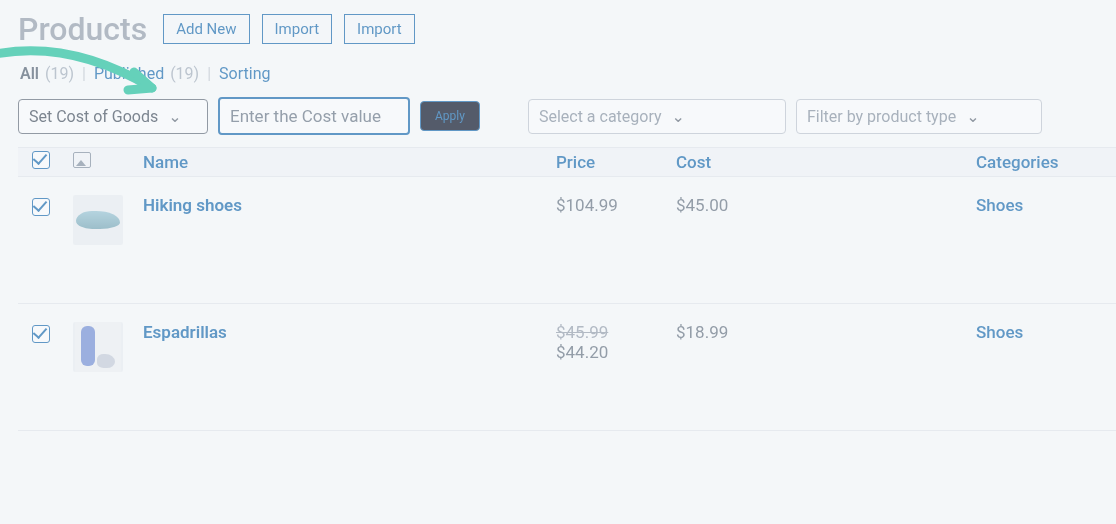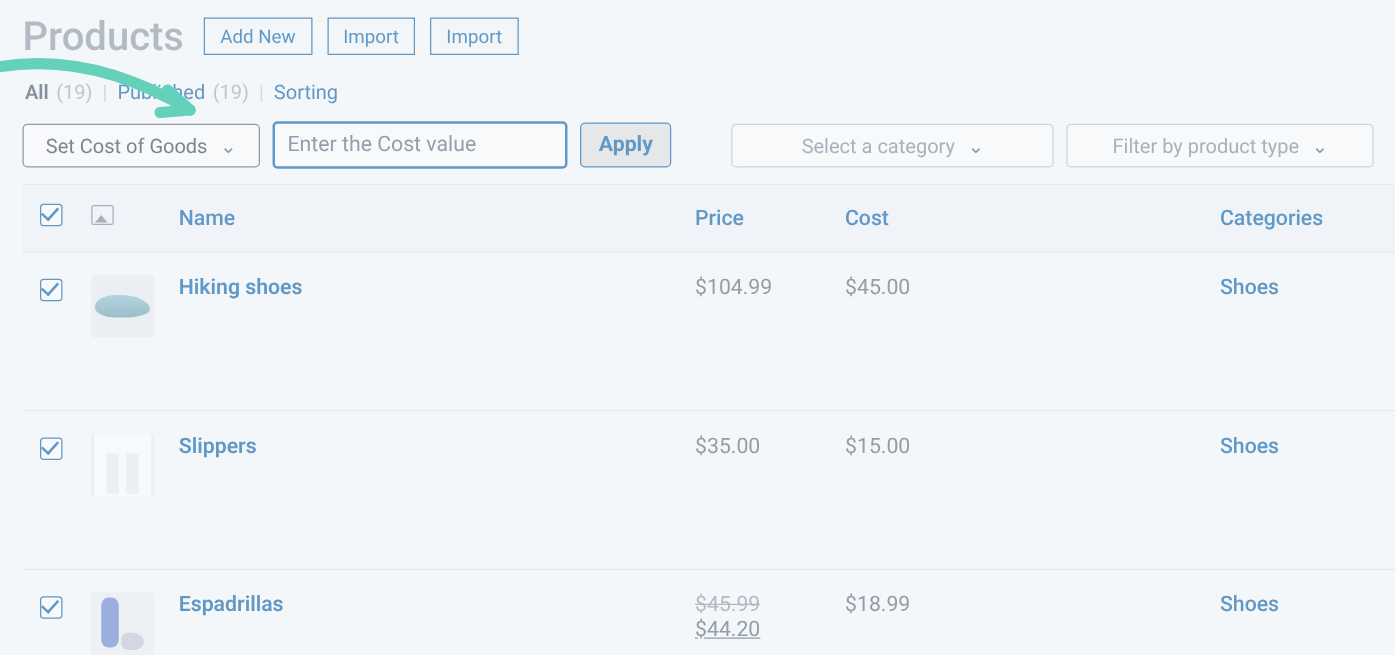--- a/index.html
+++ b/index.html
@@ -20,37 +20,37 @@
   .page-title{font-size:32px;font-weight:500;color:var(--grey-title);margin:0 4px 0 0;}
   .btn-outline{border:1px solid var(--blue);background:#fafbfc;color:var(--blue);padding:5px 12px;border-radius:0;font-size:15px;cursor:pointer;}
 
   .subtabs{display:flex;gap:8px;padding:10px 20px;font-size:16px;color:var(--muted);}
   .subtabs .sep{color:#c7cdd4;}
   .subtabs .label{font-weight:600;color:#596675;}
   .subtabs .count{color:#a9b3be;margin-left:2px;}
   .subtabs a{color:var(--link);text-decoration:none;}
 
   .actionbar{display:flex;align-items:center;gap:10px;padding:4px 18px 12px;}
-  .select{display:flex;align-items:center;justify-content:center;border:1px solid #6b747f;border-radius:4px;background:#fff;padding:7px 10px;font-size:16px;color:#4a5461;cursor:pointer;}
+  .select{display:flex;align-items:center;justify-content:flex-start;border:1px solid #6b747f;border-radius:4px;background:#fff;padding:7px 10px;font-size:16px;color:#4a5461;cursor:pointer;}
   .select.wide{min-width:258px;border-color:var(--border);color:#8b96a3;}
   .select.wider{min-width:246px;border-color:var(--border);color:#8b96a3;}
   .select .chev{margin-left:10px;color:#6b747f;}
-  .cost-input{width:236px;border:2px solid var(--blue);border-radius:4px;padding:7px 10px;font-size:17px;color:#5d6876;background:#fff;outline:none;}
+  .cost-input{width:192px;border:2px solid var(--blue);border-radius:4px;padding:7px 10px;font-size:17px;color:#5d6876;background:#fff;outline:none;}
   .cost-input::placeholder{color:#6f7b89;}
-  .apply-btn{border:1px solid var(--blue);background:#e5e5e5;color:var(--blue);padding:7px 14px;border-radius:4px;font-size:17px;cursor:pointer;font-weight:bold;}
+  .apply-btn{border:1px solid var(--blue);background:#0f172a;color:var(--blue);padding:7px 14px;border-radius:4px;font-size:12px;cursor:pointer;}
   .spacer{flex:0 0 28px;}
 
   table{width:calc(100% - 18px);margin-left:18px;border-collapse:collapse;}
-  thead th{text-align:left;font-weight:500;font-size:17px;color:var(--link);padding:12px 10px;border-top:1px solid var(--row-border);border-bottom:1px solid var(--row-border);background:#f5f7fa;}
+  thead th{text-align:left;font-weight:500;font-size:17px;color:var(--link);padding:0 10px;border-top:1px solid var(--row-border);border-bottom:1px solid var(--row-border);background:#f5f7fa;}
   tbody td{vertical-align:top;padding:18px 10px 58px;border-bottom:1px solid var(--row-border);font-size:17px;}
   td.name a, td.cat a{color:var(--link);text-decoration:none;font-weight:600;}
   td.cat a{font-weight:500;}
   td.price,.cost{color:#6c7885;}
   .strike{text-decoration:line-through;color:#9aa3af;}
-  .underline{text-decoration:underline;}
+  .underline{}
 
   .check{width:34px;}
   .thumbcol{width:62px;}
   input[type=checkbox]{width:18px;height:18px;border:1.5px solid var(--blue);border-radius:3px;appearance:none;-webkit-appearance:none;position:relative;cursor:pointer;background:#fff;}
   input[type=checkbox]:checked::after{content:"";position:absolute;left:3px;top:-1px;width:6px;height:11px;border:solid var(--blue);border-width:0 2.5px 2.5px 0;transform:rotate(42deg);}
   .img-icon{width:18px;height:16px;border:1.5px solid #8a96a4;border-radius:2px;position:relative;display:inline-block;}
   .img-icon::after{content:"";position:absolute;bottom:1px;left:2px;width:0;height:0;border-left:5px solid transparent;border-right:5px solid transparent;border-bottom:6px solid #8a96a4;}
 
   .thumb{width:50px;height:50px;background:#eef1f4;border-radius:2px;display:flex;align-items:center;justify-content:center;}
   .shoe{width:44px;height:18px;background:linear-gradient(180deg,#9ec8d6,#7aa9b7);border-radius:40% 60% 50% 40%/60% 70% 40% 50%;position:relative;}
@@ -126,32 +126,20 @@
         </td>
     <td class="name"><a href="#">Hiking shoes</a></td>
     <td class="price"><span>$104.99</span></td>
     <td class="cost"><span>$45.00</span></td>
     <td class="cat"><a href="#">Shoes</a></td>
       </tr>
       <tr>
     <td class="check"><input type="checkbox" checked="" style=""></td>
     <td class="thumbcol">
           <div class="thumb">
-            <div class="legs"></div>
-          </div>
-        </td>
-    <td class="name"><a href="#">Slippers</a></td>
-    <td class="price"><span>$35.00</span></td>
-    <td class="cost"><span>$15.00</span></td>
-    <td class="cat"><a href="#">Shoes</a></td>
-      </tr>
-      <tr>
-    <td class="check"><input type="checkbox" checked="" style=""></td>
-    <td class="thumbcol">
-          <div class="thumb">
             <div class="espa"></div>
           </div>
         </td>
     <td class="name"><a href="#">Espadrillas</a></td>
     <td class="price"><span class="strike">$45.99</span><br><span class="underline">$44.20</span></td>
     <td class="cost"><span>$18.99</span></td>
     <td class="cat"><a href="#">Shoes</a></td>
       </tr>
     </tbody>
 </table>

